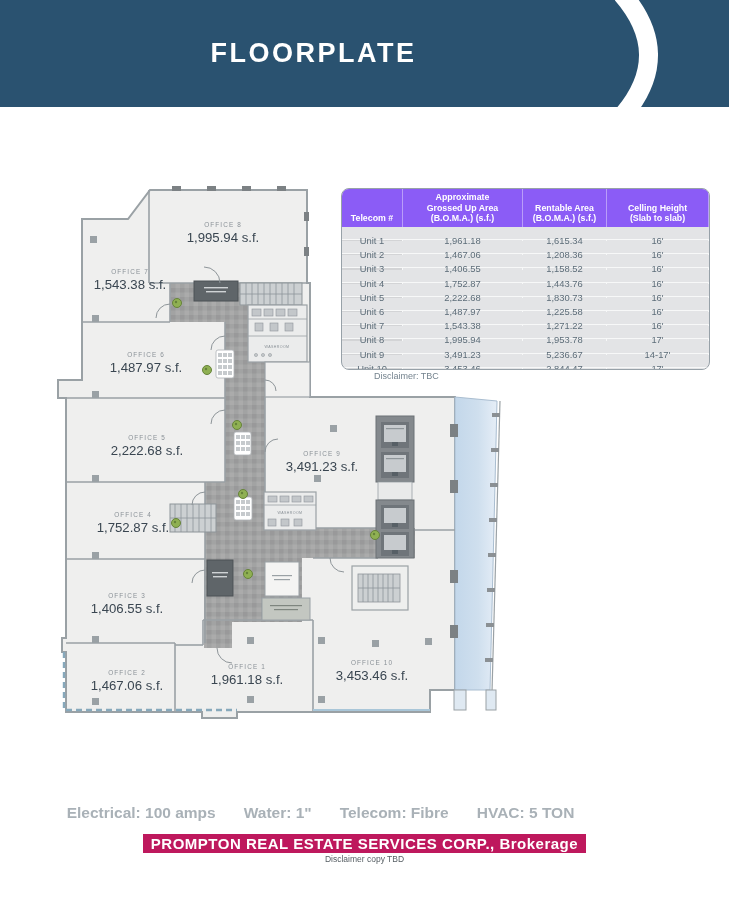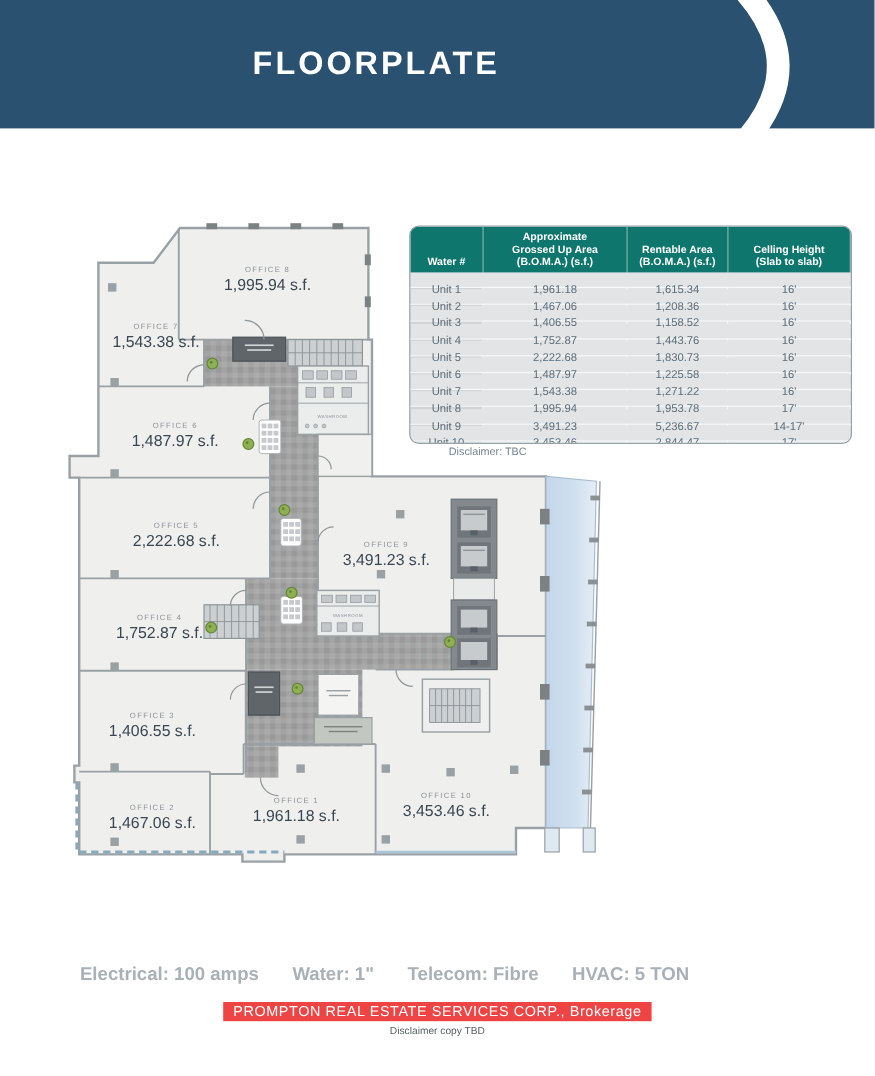--- a/index.html
+++ b/index.html
@@ -12,37 +12,37 @@
   
   .plan-svg{position:absolute;left:0;top:160px;}
   .olab{font-size:6.4px;letter-spacing:1.1px;fill:#8a9197;text-anchor:middle;}
   .oarea{font-size:13.2px;fill:#3a4651;text-anchor:middle;}
   .tinylab{font-size:3.6px;letter-spacing:.4px;fill:#8a9197;text-anchor:middle;}
   
   .fp-table{position:absolute;left:341px;top:188px;display:grid;
       grid-template-columns:61px 120px 84px 102px;grid-template-rows:38px;
       grid-auto-rows:14.2px;border:1.6px solid #97a1a8;border-radius:8px;overflow:hidden;
       background:#e3e4e6;box-sizing:content-box;}
-  .fp-table .th{background:#0f766e;color:#ffffff;font-size:8.8px;font-weight:bold;
+  .fp-table .th{background:#8b5cf6;color:#ffffff;font-size:8.8px;font-weight:bold;
       display:flex;align-items:flex-end;justify-content:center;text-align:center;
       white-space:pre-line;line-height:1.2;padding:0 2px 3px 2px;
       border-right:1px solid rgba(255,255,255,.4);}
   .fp-table .td{font-size:9.4px;color:#5d6d79;display:flex;align-items:center;
       justify-content:center;background:#e3e4e6;border-right:1px solid #f7f8f8;
       border-top:1px solid #f7f8f8;margin-top:12px;}
   .fp-table .td0{background:#d3d4d6;}
   .tbc-note{position:absolute;left:343px;top:371px;font-size:9px;color:#74838e;padding-left:31px;}
   
   .units-title{position:absolute;left:0;top:764px;width:729px;text-align:center;
       font-size:15.5px;font-weight:bold;color:#27506c;}
   .utilities{position:absolute;left:0;top:804px;width:641px;display:flex;
       justify-content:center;gap:28px;font-size:15.5px;font-weight:bold;color:#a9b1b7;}
   .brokerage-wrap{position:absolute;left:0;top:834px;width:729px;text-align:center;}
-  .brokerage{display:inline-block;background:#ef4444;color:#ffffff;font-size:12px;
-      font-weight:normal;letter-spacing:.5px;padding:1px 8px;}
+  .brokerage{display:inline-block;background:#be185d;color:#ffffff;font-size:15px;
+      font-weight:bold;letter-spacing:.5px;padding:1px 8px;}
   .disclaimer-copy{position:absolute;left:0;top:854px;width:729px;text-align:center;
       font-size:8.5px;color:#565e63;}
 </style>
 </head>
 <body>
 
 <div class="page">
 
   <svg class="band-svg" width="729" height="112" viewBox="0 0 729 112">
     <rect x="0" y="0" width="729" height="107" fill="#2a5270"></rect>
@@ -385,21 +385,21 @@
       <text class="olab" x="223" y="227">OFFICE 8</text>
       <text class="oarea" x="223" y="242">1,995.94 s.f.</text>
       <text class="olab" x="322" y="456">OFFICE 9</text>
       <text class="oarea" x="322" y="471">3,491.23 s.f.</text>
       <text class="olab" x="372" y="665">OFFICE 10</text>
       <text class="oarea" x="372" y="680">3,453.46 s.f.</text>
     </g>
   </svg>
 
   <div class="fp-table">
-      <div class="th">Water #</div>
+      <div class="th">Telecom #</div>
       <div class="th">Approximate
 Grossed Up Area
 (B.O.M.A.) (s.f.)</div>
       <div class="th">Rentable Area
 (B.O.M.A.) (s.f.)</div>
       <div class="th">Celling Height
 (Slab to slab)</div>
       <div class="td td0">Unit 1</div>
       <div class="td">1,961.18</div>
       <div class="td">1,615.34</div>

